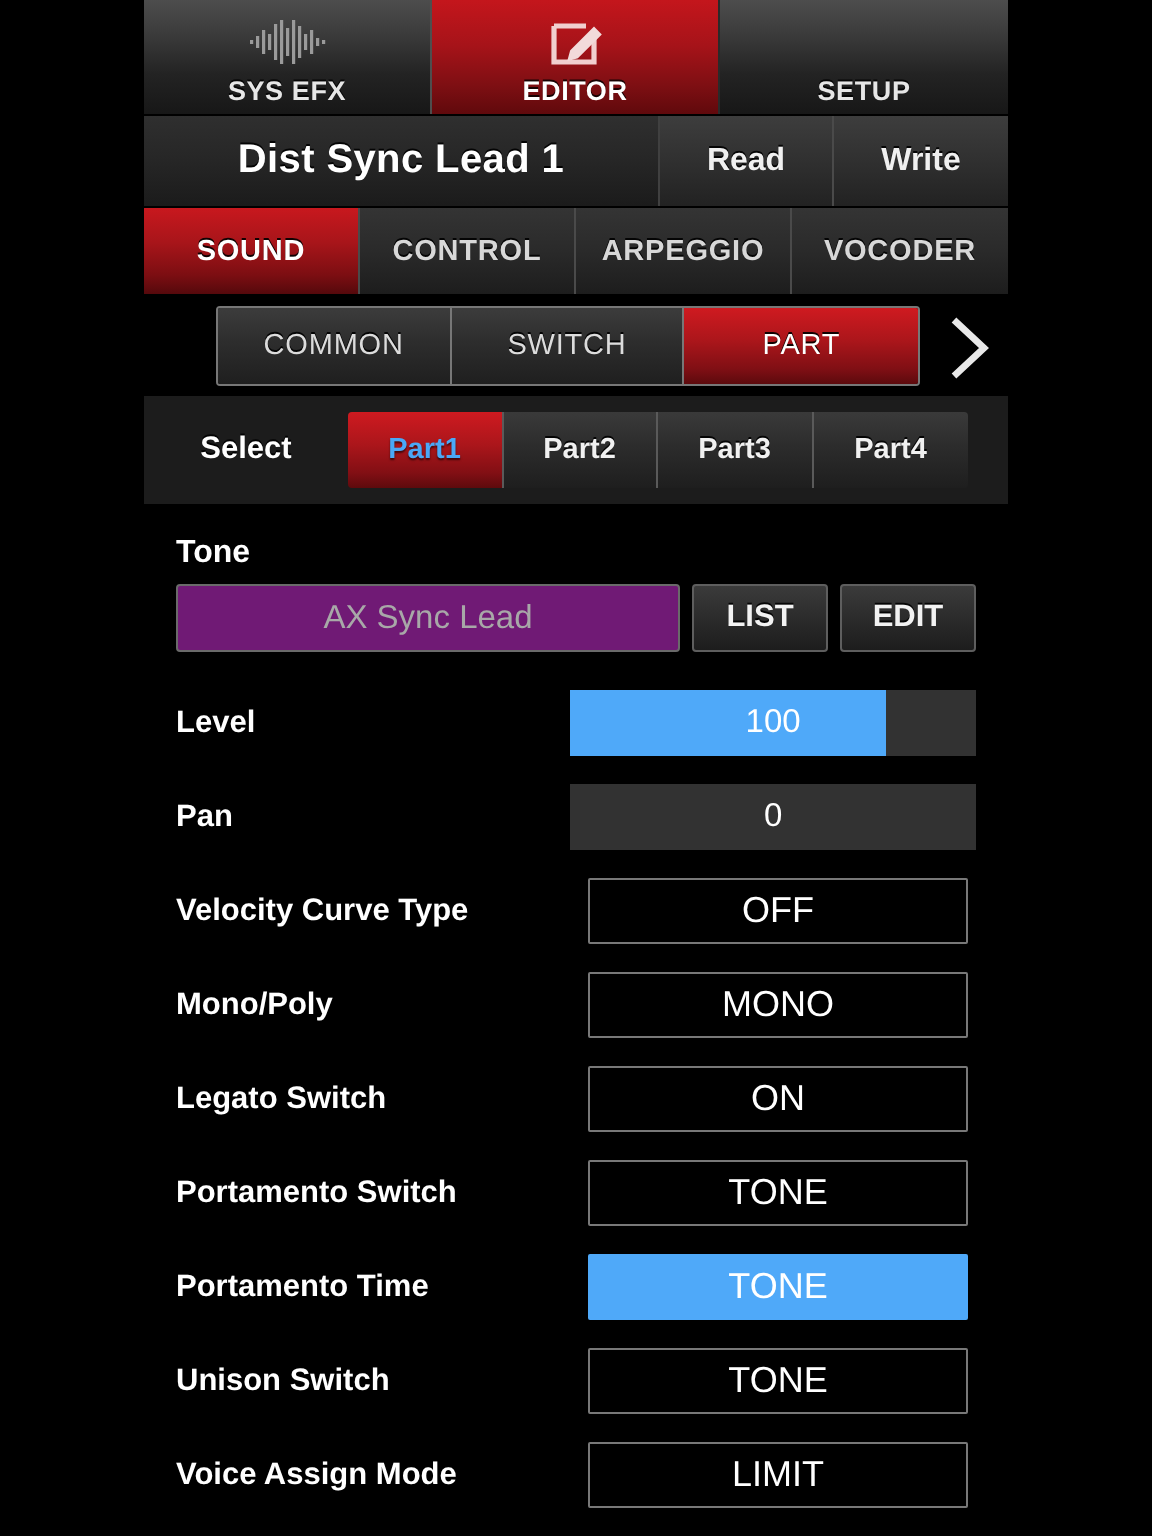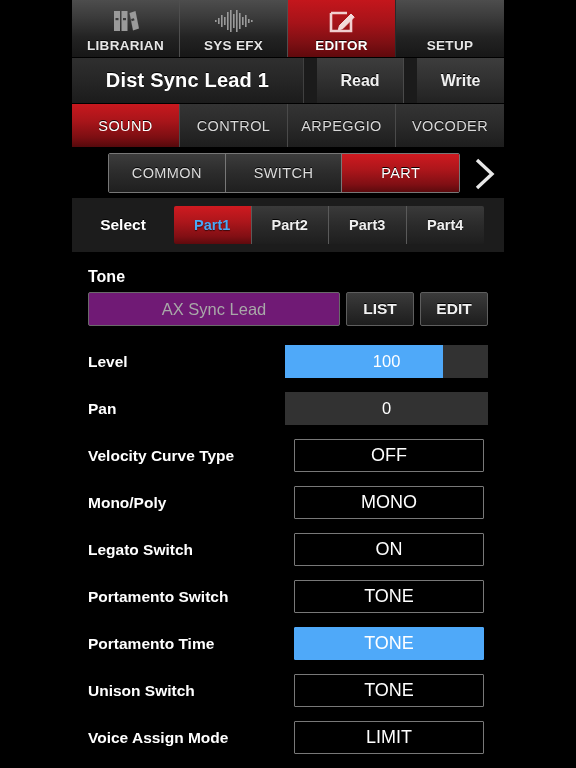--- a/index.html
+++ b/index.html
@@ -69,21 +69,20 @@
     margin-bottom: 2px;
   }
 
   
   .patchbar {
     display: flex;
     height: 46px;
     width: 432px;
     background: #1b1b1b;
     border-bottom: 1px solid #000;
-    gap: 13px;
   }
   .patch-name {
     flex: 1 1 auto;
     display: flex;
     align-items: center;
     justify-content: center;
     background: linear-gradient(to bottom, #2f2f2f 0%, #262626 50%, #1b1b1b 100%);
     color: #ffffff;
     font-size: 20px;
     font-weight: bold;
@@ -116,20 +115,21 @@
     flex: 1 1 25%;
     display: flex;
     align-items: center;
     justify-content: center;
     background: linear-gradient(to bottom, #343434 0%, #2a2a2a 50%, #1d1d1d 100%);
     color: #d8d8d8;
     font-size: 14.5px;
     letter-spacing: .4px;
     border-right: 1px solid #4a4a4a;
     text-shadow: 0 -1px 0 rgba(0,0,0,.9);
+    font-weight: bold;
   }
   .maintab:last-child { border-right: none; }
   .maintab.active {
     background: linear-gradient(to bottom, #c8181e 0%, #a8151a 40%, #7c0e12 78%, #55090c 100%);
     color: #fff;
   }
 
   
   .subtabs-row {
     position: relative;
@@ -326,33 +326,20 @@
   }
 </style>
 </head>
 <body>
 
 <div id="app">
   <div class="content">
 
     <div class="topnav">
 
-      <div class="topnav-item">
-        <span class="topnav-icon">
-          <svg width="30" height="26" viewBox="0 0 30 26">
-            <rect x="3" y="3" width="6" height="20" fill="#9a9a9a"></rect>
-            <rect x="4.5" y="10" width="3" height="2.2" fill="#3a3a3a"></rect>
-            <rect x="10.5" y="3" width="6" height="20" fill="#9a9a9a"></rect>
-            <rect x="12" y="10" width="3" height="2.2" fill="#3a3a3a"></rect>
-            <polygon points="18.5,5 24.5,3 28,20.5 22,22.5" fill="#9a9a9a"></polygon>
-            <rect x="20.3" y="10.6" width="3" height="2.2" transform="rotate(-18 21.8 11.7)" fill="#3a3a3a"></rect>
-          </svg>
-        </span>
-        <span class="topnav-label">LIBRARIAN</span>
-      </div>
 
       <div class="topnav-item">
         <span class="topnav-icon">
           <svg width="40" height="24" viewBox="0 0 40 24">
             <g fill="#9a9a9a">
               <rect x="1" y="11" width="1.6" height="2"></rect>
               <rect x="4" y="9" width="1.6" height="6"></rect>
               <rect x="7" y="6" width="1.6" height="12"></rect>
               <rect x="10" y="8" width="1.6" height="8"></rect>
               <rect x="13" y="3" width="1.6" height="18"></rect>

